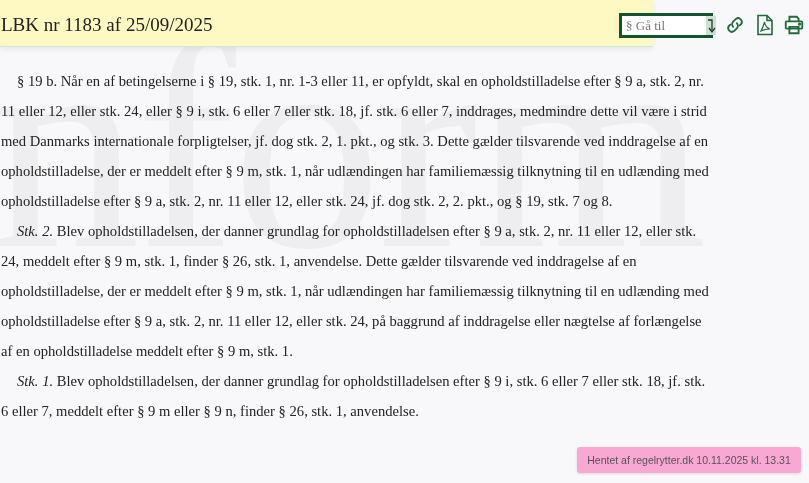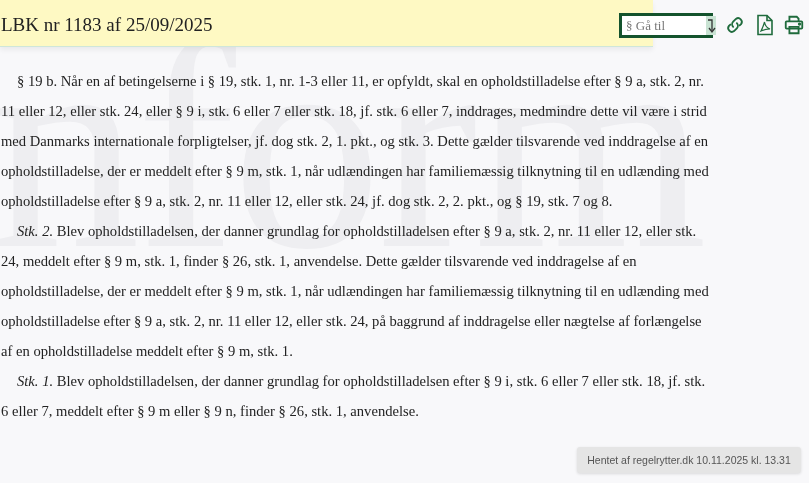--- a/index.html
+++ b/index.html
@@ -48,21 +48,21 @@
   }
   .content {
     position:absolute; left:1px; top:66px; width:712px; z-index:1;
     font-family:"Liberation Serif", "DejaVu Serif", serif;
     font-size:14.6px; line-height:30px; color:#222;
   }
   .content p { margin:0; text-indent:16px; }
   .content em { }
   .footer {
     position:absolute; left:577px; top:447px; width:224px; height:26px;
-    background:#e5e5e5; border-radius:3px;
+    background:#f9a8d4; border-radius:3px;
     box-shadow:0 1px 3px rgba(0,0,0,0.12);
     font-family:"Liberation Sans", "DejaVu Sans", sans-serif;
     font-size:10.5px; color:#555;
     display:flex; align-items:center; justify-content:center; z-index:3;
   }
 </style>
 </head>
 <body>
 
 <div class="watermark">nform</div>

